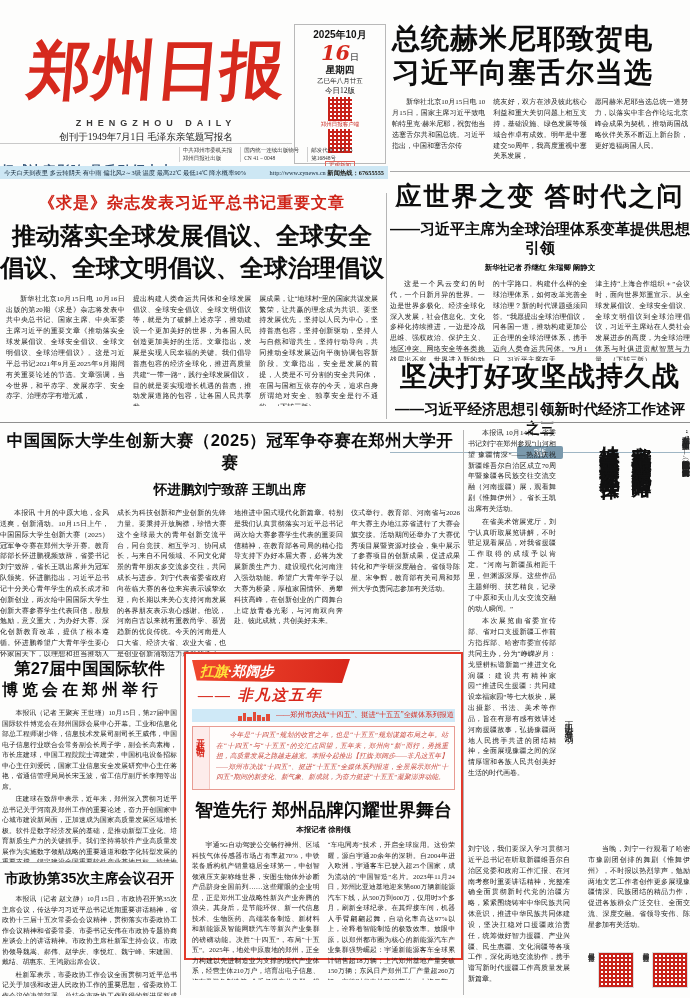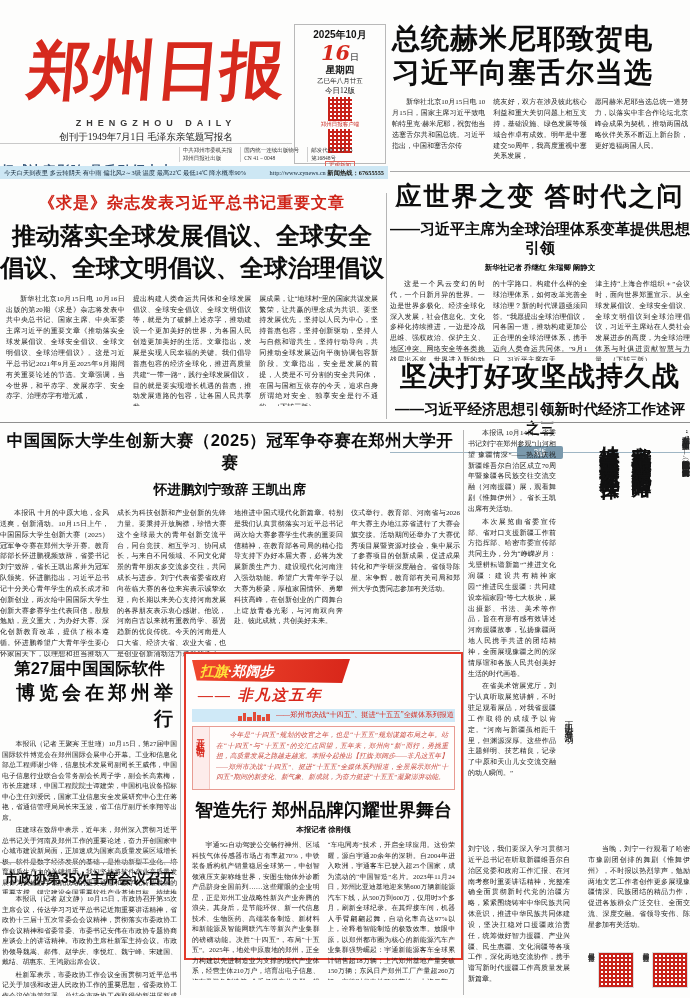--- a/index.html
+++ b/index.html
@@ -207,21 +207,21 @@
           <p>仪式举行。教育部、河南省与2026年大赛主办地江苏省进行了大赛会旗交接。活动期间还举办了大赛优秀项目展暨资源对接会，集中展示了参赛项目的创新成果，促进成果转化和产学研深度融合。省领导陈星、宋争辉，教育部有关司局和郑州大学负责同志参加有关活动。</p>
         </div>
     </div>
   </div>
   <div class="abs hdiv" style="left:0;top:650px;width:460px;"></div>
   <div class="abs vdiv" style="left:463px;top:430px;height:565px;"></div>
   <div class="abs vdiv" style="left:180px;top:656px;height:339px;"></div>
 
   <div class="abs" style="left:2px;top:658px;width:175px;">
     <div class="headline" style="font-size:16.5px;text-align:center;">第27届中国国际软件</div>
-    <div class="headline" style="font-size:19px;text-align:right;letter-spacing:4px;">博览会在郑州举行</div>
+    <div class="headline" style="font-size:16px;text-align:left;letter-spacing:4px;">博览会在郑州举行</div>
     <div class="bodycol" style="margin-top:7px;height:155px;font-size:6.8px;">
       <p>本报讯（记者 王聚宾 王世瑾）10月15日，第27届中国国际软件博览会在郑州国际会展中心开幕。工业和信息化部总工程师谢少锋，信息技术发展司副司长王威伟，中国电子信息行业联合会常务副会长周子学，副会长高素梅，市长庄建球，中国工程院院士谭建荣，中国机电设备招标中心主任刘爱民，国家工业信息安全发展研究中心主任蒋艳，省通信管理局局长宋玉波，省工信厅副厅长李翔等出席。</p>
       <p>庄建球在致辞中表示，近年来，郑州深入贯彻习近平总书记关于河南及郑州工作的重要论述，奋力开创国家中心城市建设新局面，正加速成为国家高质量发展区域增长极。软件是数字经济发展的基础，是推动新型工业化、培育新质生产力的关键抓手。我们坚持将软件产业高质量发展作为实施数字领航战略的重要通道和数字化转型发展的重要支撑，锚定建设全国重要软件产业基地目标，持续推动软件产业发展壮大，创新活力持续增强，产业生态不断优化。本届大会以“开源赋能新生态，软件智造新未来”为主题，是一次把握软件产业脉动、引领数字经济发展高潮的盛会，也是展示最新成果、促进交流合作的桥梁纽带，期待各位嘉宾深入交流、各抒己见，为软件行业高质量发展贡献智慧力量，希望大家把目光投向郑州，把更多资源布局郑州。</p>
     </div>
   </div>
   <div class="abs hdiv" style="left:0;top:862px;width:178px;"></div>
 
   <div class="abs" style="left:2px;top:870px;width:175px;">
     <div class="headline" style="font-size:14px;text-align:center;">市政协第35次主席会议召开</div>
     <div class="bodycol" style="margin-top:6px;height:102px;font-size:6.8px;">
@@ -260,22 +260,22 @@
 
       </div>
       <div class="bodycol cont" style="font-size:6.8px;">
         <p>“车电同寿”技术，开启全球应用。这份荣耀，源自宇通20余年的深耕。自2004年进入欧洲，宇通客车已驶入超25个国家，成为流动的“中国智造”名片。2023年11月24日，郑州比亚迪基地迎来第600万辆新能源汽车下线，从500万到600万，仅用时3个多月，刷新全球纪录。在其焊接车间，机器人手臂翩翩起舞，自动化率高达97%以上，诠释着智能制造的极致效率。放眼中原，以郑州都市圈为核心的新能源汽车产业集群强势崛起：宇通新能源客车全球累计销售超18万辆；上汽郑州基地产量突破150万辆；东风日产郑州工厂产量超260万辆；宁德时代电池项目落地；上汽二期、奇瑞新能源二期相继上马。昔日的煤机巨头“郑煤机”，也在时代浪潮中焕新出发。2025年9月17日，它正式更名为“中创智领”，迈向智能化、多元化新阶段。2022年，河南省首家数字化灯塔工厂——郑煤机集团智慧园区投产，使生产效率提升2倍以上，生产成本降低60%以上。（下转二版）</p>
       </div>
     </div>
   </div>
 
   <div class="abs bodycol" style="left:468px;top:428px;width:88px;height:408px;">
     <p>本报讯 10月14日，省委书记刘宁在郑州参观“山河相望 豫疆情深”——热烈庆祝新疆维吾尔自治区成立70周年暨豫疆各民族交往交流交融（河南援疆）展，观看舞剧《惟舞伊州》。省长王凯出席有关活动。</p>
+    <p>在省美术馆展览厅，刘宁认真听取展览讲解，不时驻足观看展品，对我省援疆工作取得的成绩予以肯定。“河南与新疆虽相距千里，但渊源深厚。这些作品主题鲜明、技艺精良，记录了中原和天山儿女交流交融的动人瞬间。”</p>
     <p>本次展览由省委宣传部、省对口支援新疆工作前方指挥部、哈密市委宣传部共同主办，分为“峥嵘岁月：戈壁耕耘谱新篇”“推进文化润疆：建设共有精神家园”“推进民生援疆：共同建设幸福家园”等七大板块，展出摄影、书法、美术等作品，旨在有形有感有效讲述河南援疆故事，弘扬豫疆两地人民携手共进的团结精神，全面展现豫疆之间的深情厚谊和各族人民共创美好生活的时代画卷。</p>
-    <p>在省美术馆展览厅，刘宁认真听取展览讲解，不时驻足观看展品，对我省援疆工作取得的成绩予以肯定。“河南与新疆虽相距千里，但渊源深厚。这些作品主题鲜明、技艺精良，记录了中原和天山儿女交流交融的动人瞬间。”</p>
   </div>
   <div class="abs" style="left:560px;top:428px;width:130px;height:408px;">
     <div class="xkicker">刘宁在参观“山河相望 豫疆情深”——热烈庆祝新疆维吾尔自治区成立七十周年暨豫疆各民族交往交流交融（河南援疆）展、观看舞剧《惟舞伊州》时强调</div>
     <div class="xt1">完整准确全面贯彻新时代党的治疆方略</div>
     <div class="xt2">持续做好援疆各项工作深化两地务实合作</div>
     <div class="xatt">王凯出席有关活动</div>
   </div>
   <div class="abs colwrap" style="left:468px;top:844px;width:222px;gap:18px;">
     <div class="bodycol cont" style="height:148px;font-size:7px;">
       <p>刘宁说，我们要深入学习贯彻习近平总书记在听取新疆维吾尔自治区党委和政府工作汇报、在河南考察时重要讲话精神，完整准确全面贯彻新时代党的治疆方略，紧紧围绕铸牢中华民族共同体意识，推进中华民族共同体建设，坚决扛稳对口援疆政治责任，统筹做好智力援疆、产业兴疆、民生惠疆、文化润疆等各项工作，深化两地交流协作，携手谱写新时代援疆工作高质量发展新篇章。</p>

